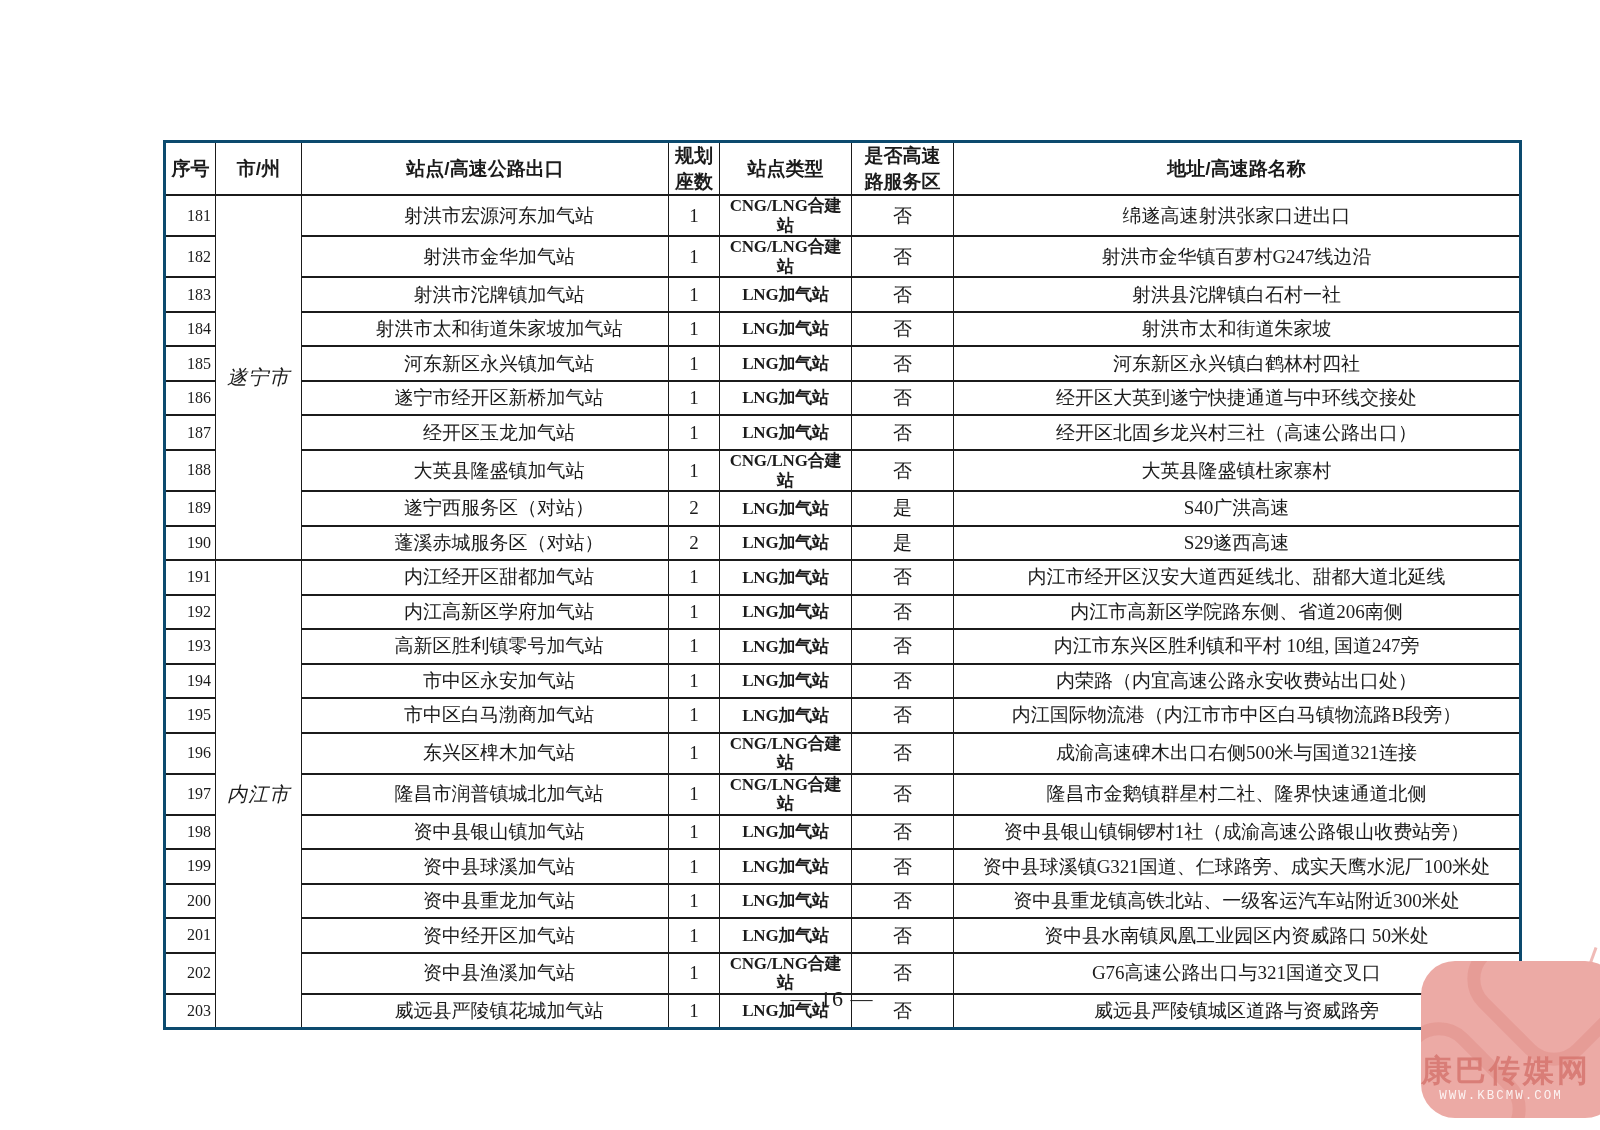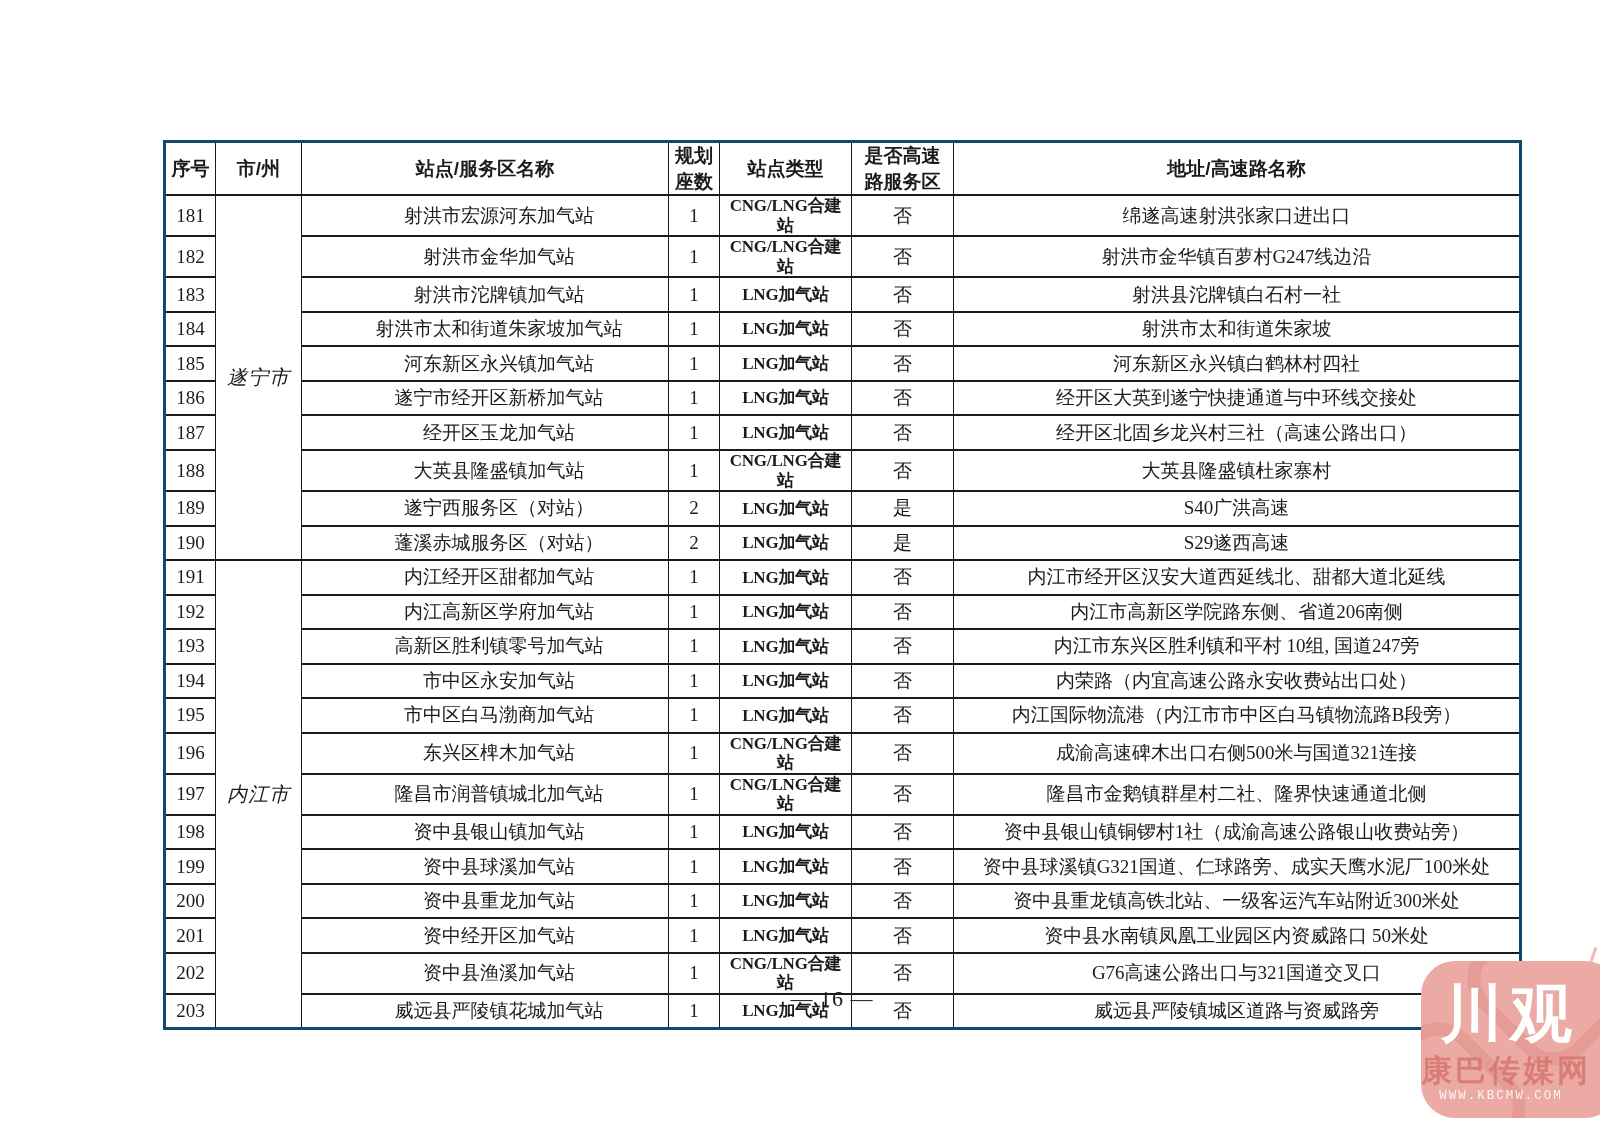--- a/index.html
+++ b/index.html
@@ -37,21 +37,21 @@
     font-weight:bold;
     font-size:19px;
     line-height:1.35;
     height:48px;
   }
   .doc-table td {
     font-size:19px;
     line-height:1.15;
     height:32.5px;
   }
-  td.col-no      { font-size:19px; }
+  td.col-no      { font-size:16px;text-align:right; }
   td.col-city    { font-size:20px; letter-spacing:1px;font-style:italic; }
   td.col-name    { font-size:19px;padding-left:32px; }
   td.col-count   { font-size:19px; }
   td.col-type    { font-size:17px; letter-spacing:-0.2px;font-weight:bold; }
   td.col-highway { font-size:19px; }
   td.col-address { font-size:19px; }
 
   
   .page-number {
     position:absolute;
@@ -131,21 +131,21 @@
     <col style="width:367px">
     <col style="width:51px">
     <col style="width:132px">
     <col style="width:102px">
     <col style="width:567px">
   </colgroup>
   <thead>
     <tr>
       <th>序号</th>
       <th>市/州</th>
-      <th>站点/服务区名称</th>
+      <th>站点/高速公路出口</th>
       <th>规划座数</th>
       <th>站点类型</th>
       <th>是否高速路服务区</th>
       <th>地址/高速路名称</th>
     </tr>
   </thead>
   <tbody>
       <tr>
         <td class="col-no">181</td>
         <td class="col-city" rowspan="10">遂宁市</td>
@@ -335,15 +335,14 @@
     </tbody>
 </table>
 
 <div class="page-number">— 16 —</div>
 
 <div class="wm-stray"></div>
 <div class="watermark">
   <div class="wm-deco d1"></div>
   <div class="wm-deco d2"></div>
   <div class="wm-subtitle">康巴传媒网</div>
-  <div class="wm-title">川观</div>
   <div class="wm-url">WWW.KBCMW.COM</div>
 </div>
 
 </body></html>

